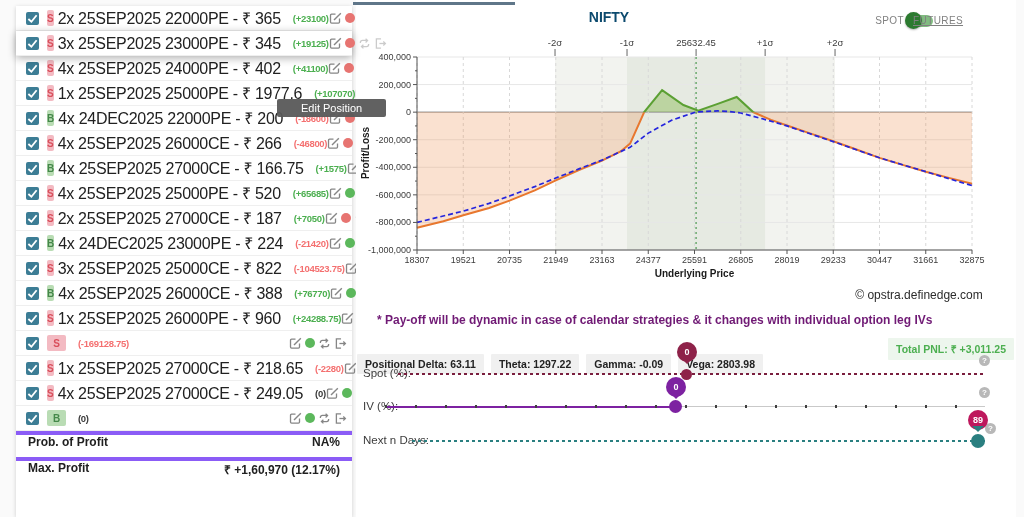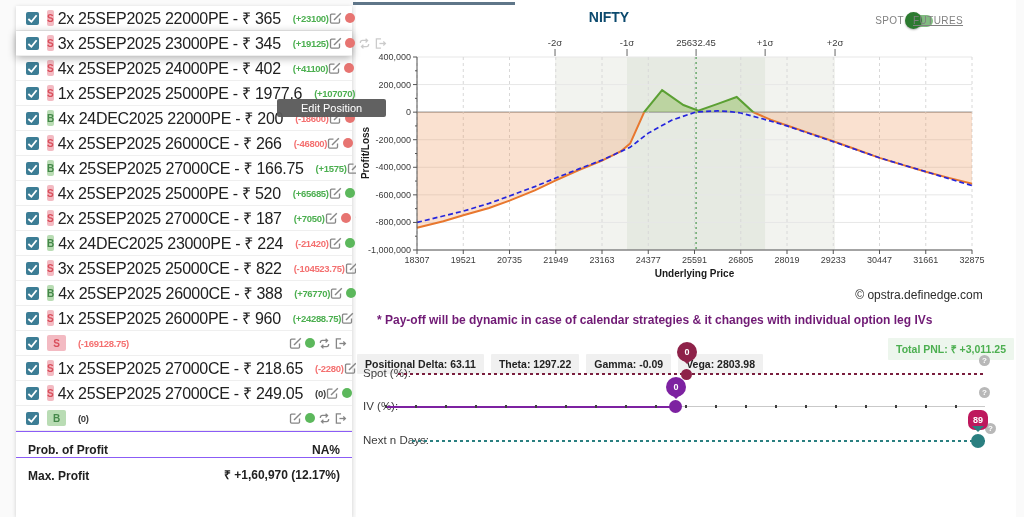--- a/index.html
+++ b/index.html
@@ -27,22 +27,22 @@
   .side-S { background:#f3bac2; color:#d94f5c; }
   .side-B { background:#b9dcb4; color:#45884a; }
   .row-label { margin-left:4px; font-size:16px; font-weight:normal; color:#212121;
                letter-spacing:-0.3px; white-space:nowrap; }
   .row-pnl { margin-left:12px; font-size:9.5px; font-weight:bold; letter-spacing:-0.3px; white-space:nowrap; }
   .pnl-pos { color:#4caf50; } .pnl-neg { color:#f47070; } .pnl-zero { color:#3a3a3a; }
   .row-icons { margin-left:auto; margin-right:5px; display:flex; align-items:center; gap:3px; }
   .status-dot { width:10px; height:10px; border-radius:50%; }
   .dot-red { background:#e77471; } .dot-green { background:#5cb85c; }
   .icon-btn { width:13px; height:13px; display:flex; align-items:center; justify-content:center; cursor:pointer; }
-  .footer-row { height:26px; display:flex; align-items:flex-end; justify-content:space-between;
-                padding:0 12px; border-top:1px solid #8b5cf6; font-size:12px; font-weight:bold; color:#212121; }
+  .footer-row { height:26px; display:flex; align-items:flex-start; justify-content:space-between;
+                padding:0 12px; border-top:4px solid #8b5cf6; font-size:12px; font-weight:bold; color:#212121; }
   #tooltip { left:277px; top:99px; background:rgba(88,88,88,.95); color:#fff;
              font-size:11px; padding:3px 24px; border-radius:2px; z-index:9; white-space:nowrap; }
 
   
   #right-card { left:356px; top:0; width:660px; height:517px; background:#fff; }
   #top-bar { left:353px; top:2px; width:162px; height:3px; background:#5f7689; }
   #chart-title { left:544px; top:9px; width:130px; text-align:center; font-size:14px;
                  font-weight:bold; color:#0c4a6e; }
   .toggle-label { font-size:10px; color:#808080; letter-spacing:.4px; }
   #toggle-track { left:908px; top:15px; width:25px; height:12px; border-radius:6px; background:#81bb81; cursor:pointer; }
@@ -55,21 +55,21 @@
                  color:#222; border-radius:1px; white-space:nowrap; }
   #total-pnl { left:888px; top:338px; background:#edf6ed; color:#4caf50; padding:4px 8px;
                font-size:10.5px; font-weight:bold; border-radius:1px; white-space:nowrap; }
   .slider-label { font-size:11.5px; color:#3c3c3c; }
   .balloon { width:20px; height:20px; border-radius:50%; color:#fff; font-size:9px; font-weight:bold;
              display:flex; align-items:center; justify-content:center; z-index:2; }
   .balloon::after { content:''; position:absolute; left:4px; top:16px;
                     border:6px solid transparent; }
   .bl-spot { background:#8e2249; } .bl-spot::after { border-top-color:#8e2249; }
   .bl-iv   { background:#7d22a1; } .bl-iv::after   { border-top-color:#7d22a1; }
-  .bl-days { background:#be185d;border-radius:7px; } .bl-days::after { border-top-color:#2a7f80; }
+  .bl-days { background:#be185d; } .bl-days::after { border-top-color:#2a7f80; }
   .knob { border-radius:50%; cursor:pointer; z-index:2; }
   #spot-track { left:398px; top:373px; width:587px; height:2px;
     background:repeating-linear-gradient(to right,#7a1e3e 0 3px, rgba(0,0,0,0) 3px 6px); cursor:pointer;}
   #iv-solid { left:385px; top:406px; width:291px; height:2px; background:#7d22a1; cursor:pointer;}
   #iv-rest  { left:676px; top:406px; width:309px; height:1px; background:#c9c9c9; cursor:pointer;}
   #iv-marks { left:385px; top:405px; width:600px; height:3px;
     background:repeating-linear-gradient(to right,#3f3f3f 0 2px, rgba(0,0,0,0) 2px 30px); }
   #days-track { left:412px; top:440px; width:573px; height:2px;
     background:repeating-linear-gradient(to right,#2a7f80 0 3px, rgba(0,0,0,0) 3px 6px); cursor:pointer;}
   .help-dot { width:11px; height:11px; border-radius:50%; background:#b8b8b8; color:#fff;

